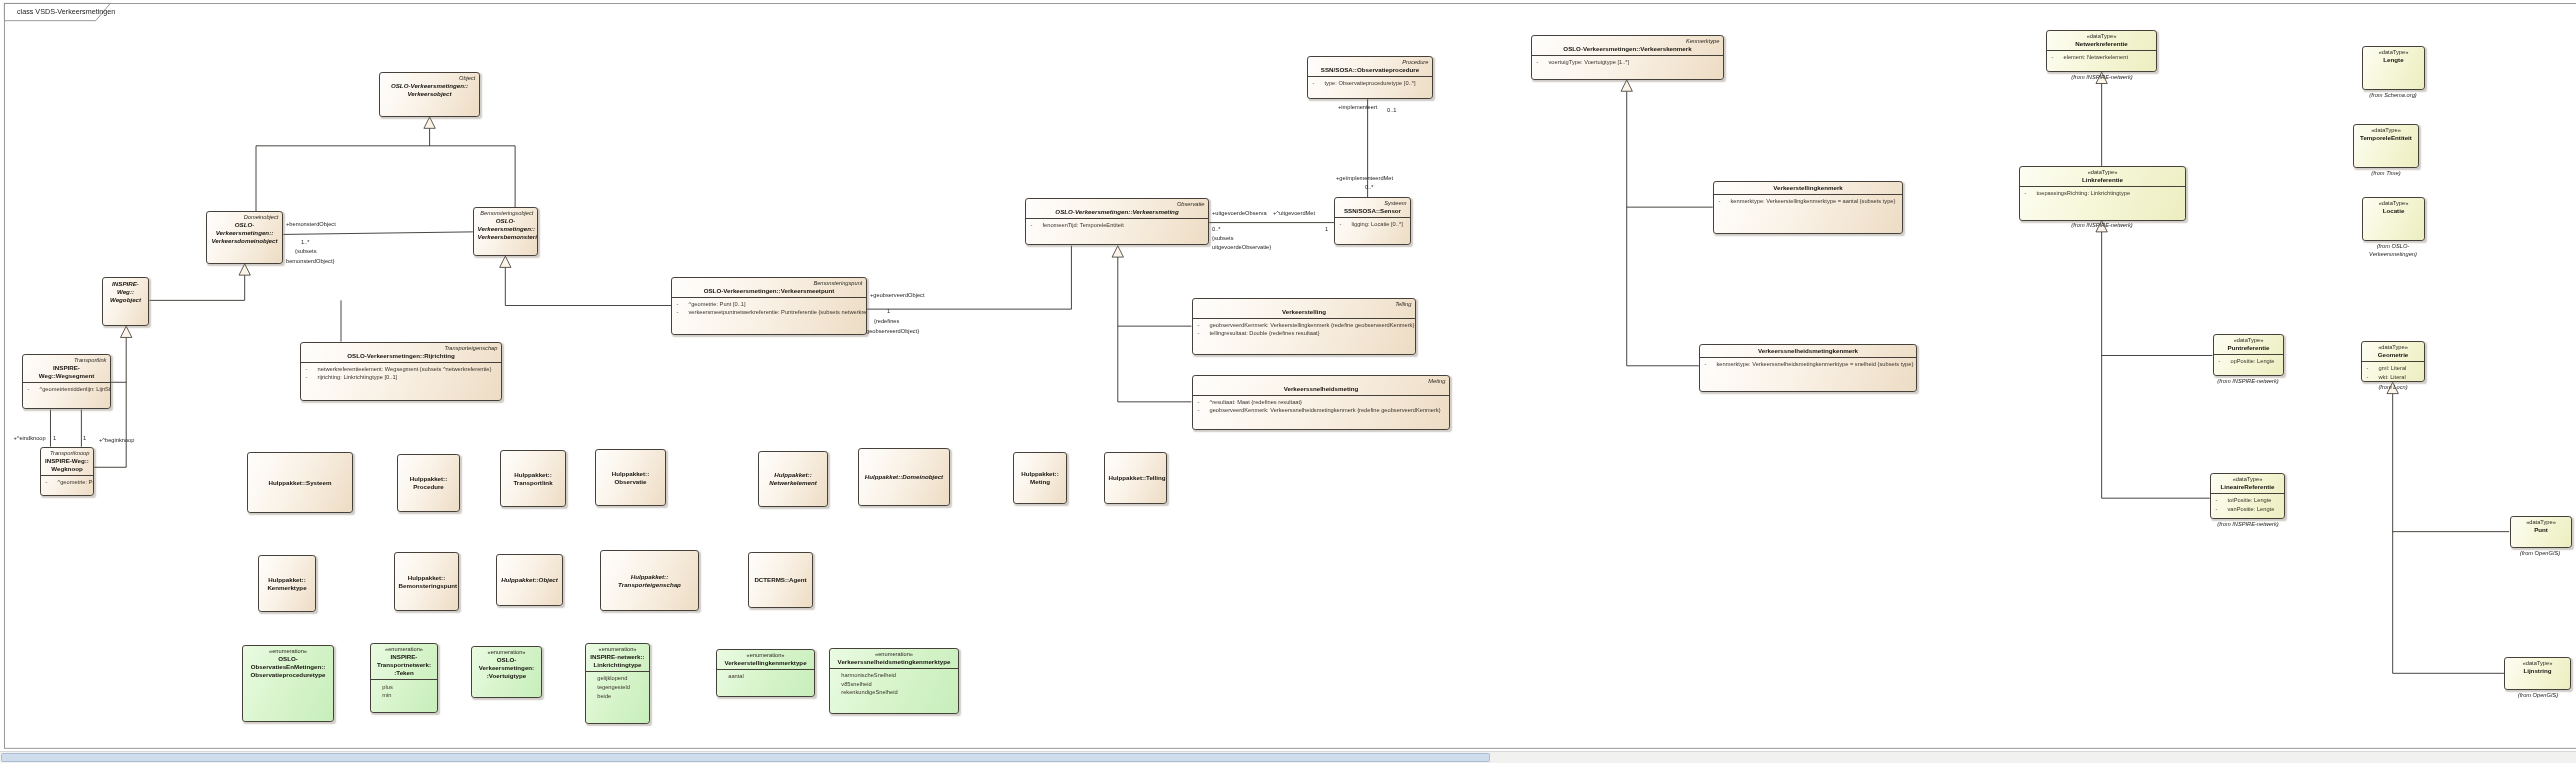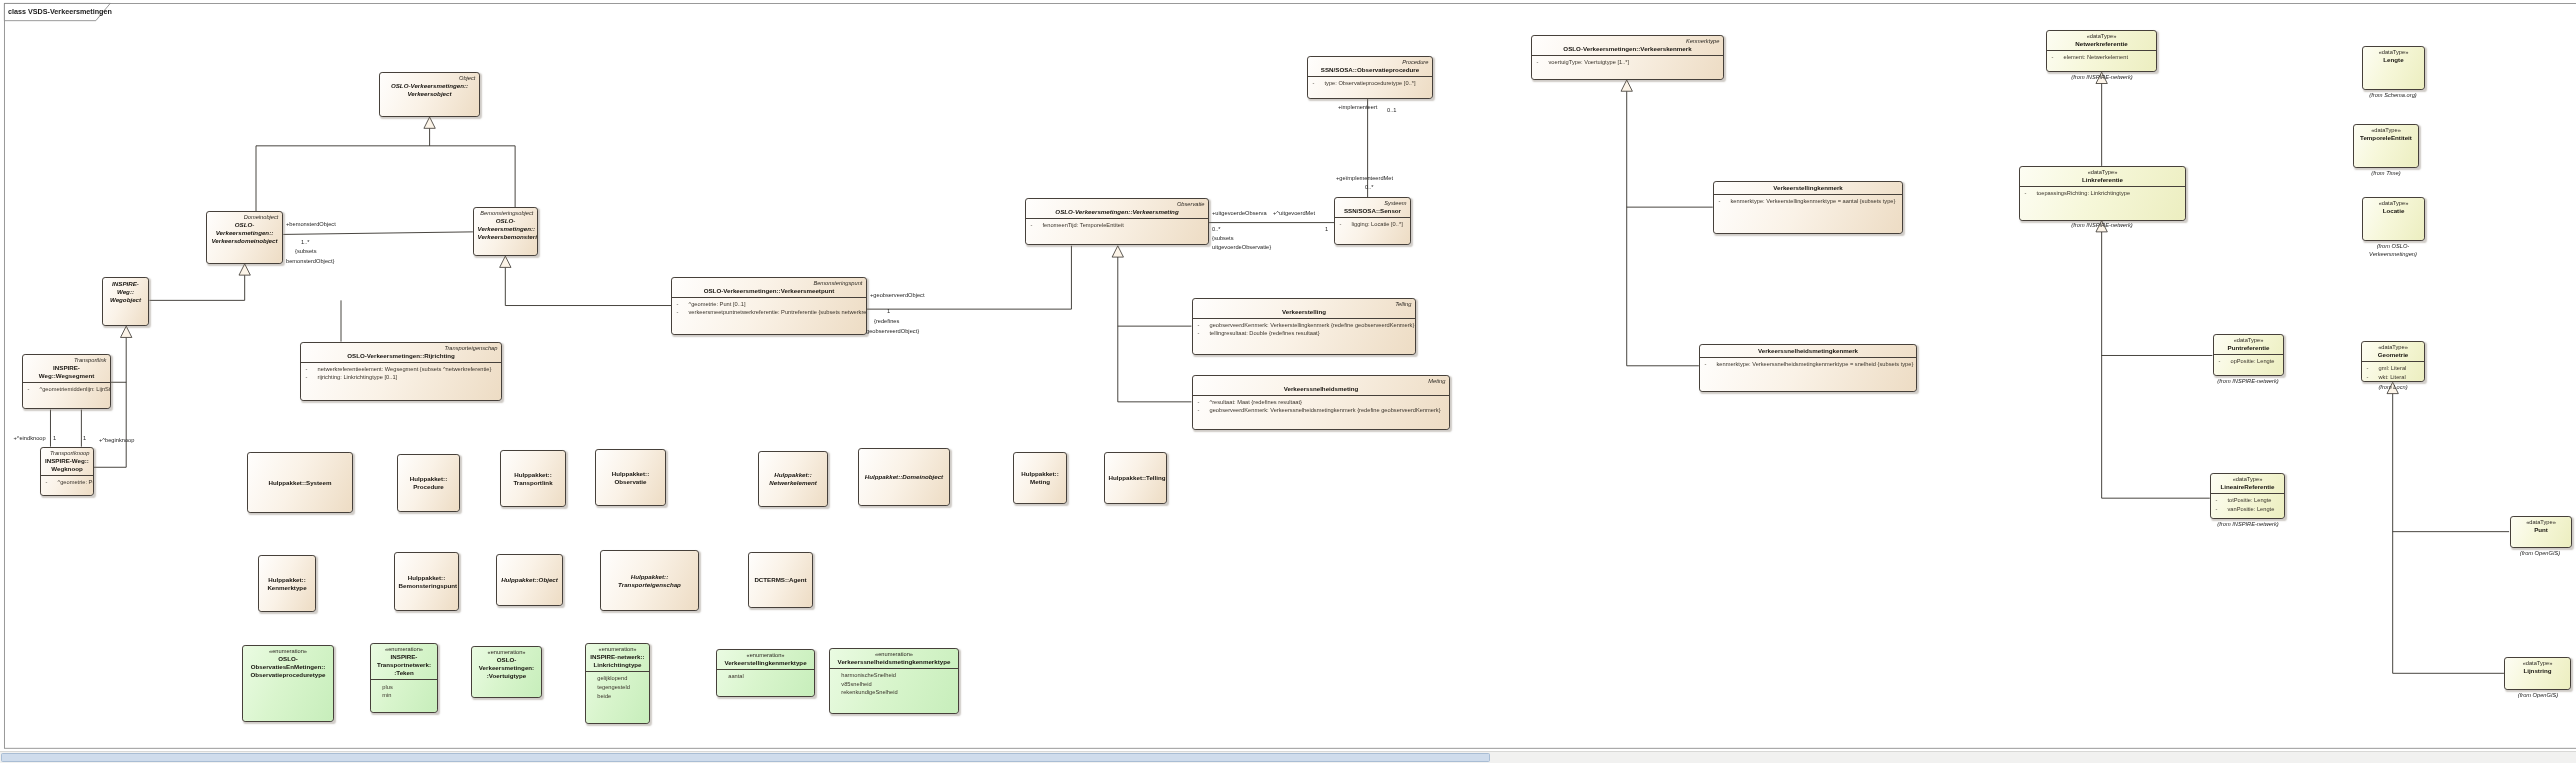--- a/index.html
+++ b/index.html
@@ -1,19 +1,19 @@
 <!DOCTYPE html>
 <html style="font-size:8.2px"><head>
 <meta charset="utf-8">
 <style>
   html,body{margin:0;padding:0;background:#ffffff;}
   body{font-family:"Liberation Sans", sans-serif;}
   #canvas{position:relative;width:2608px;height:763px;background:#ffffff;overflow:hidden;}
   svg.overlay{position:absolute;left:0;top:0;}
-  .title-tab-text{position:absolute;left:8px;top:6.7px;font-size:7.2px;font-weight:bold;color:#1a1a1a;white-space:nowrap;}
+  .title-tab-text{position:absolute;left:17px;top:6.7px;font-size:7.2px;font-weight:normal;color:#1a1a1a;white-space:nowrap;}
 
   .box{position:absolute;border:1px solid #46403a;border-radius:3.1px;
        box-shadow:1.5px 1.5px 1.5px rgba(130,118,104,.38);
        display:flex;flex-direction:column;overflow:hidden;box-sizing:border-box;}
   .box.class, .box.helper{background:linear-gradient(115deg,#fffefd 0%,#faf2e7 45%,#eddcc4 100%);}
   .box.datatype{background:linear-gradient(115deg,#fdfdf3 0%,#f6f7d9 45%,#eceec0 100%);}
   .box.enum{background:linear-gradient(115deg,#eafbe2 0%,#d9f5cd 45%,#c7eebb 100%);}
 
   .hdr{padding:2.1px 3.6px 1.5px 3.6px;}
   .stereo-corner{text-align:right;font-style:italic;font-size:5.7px;color:#2c2822;line-height:1.2;}

